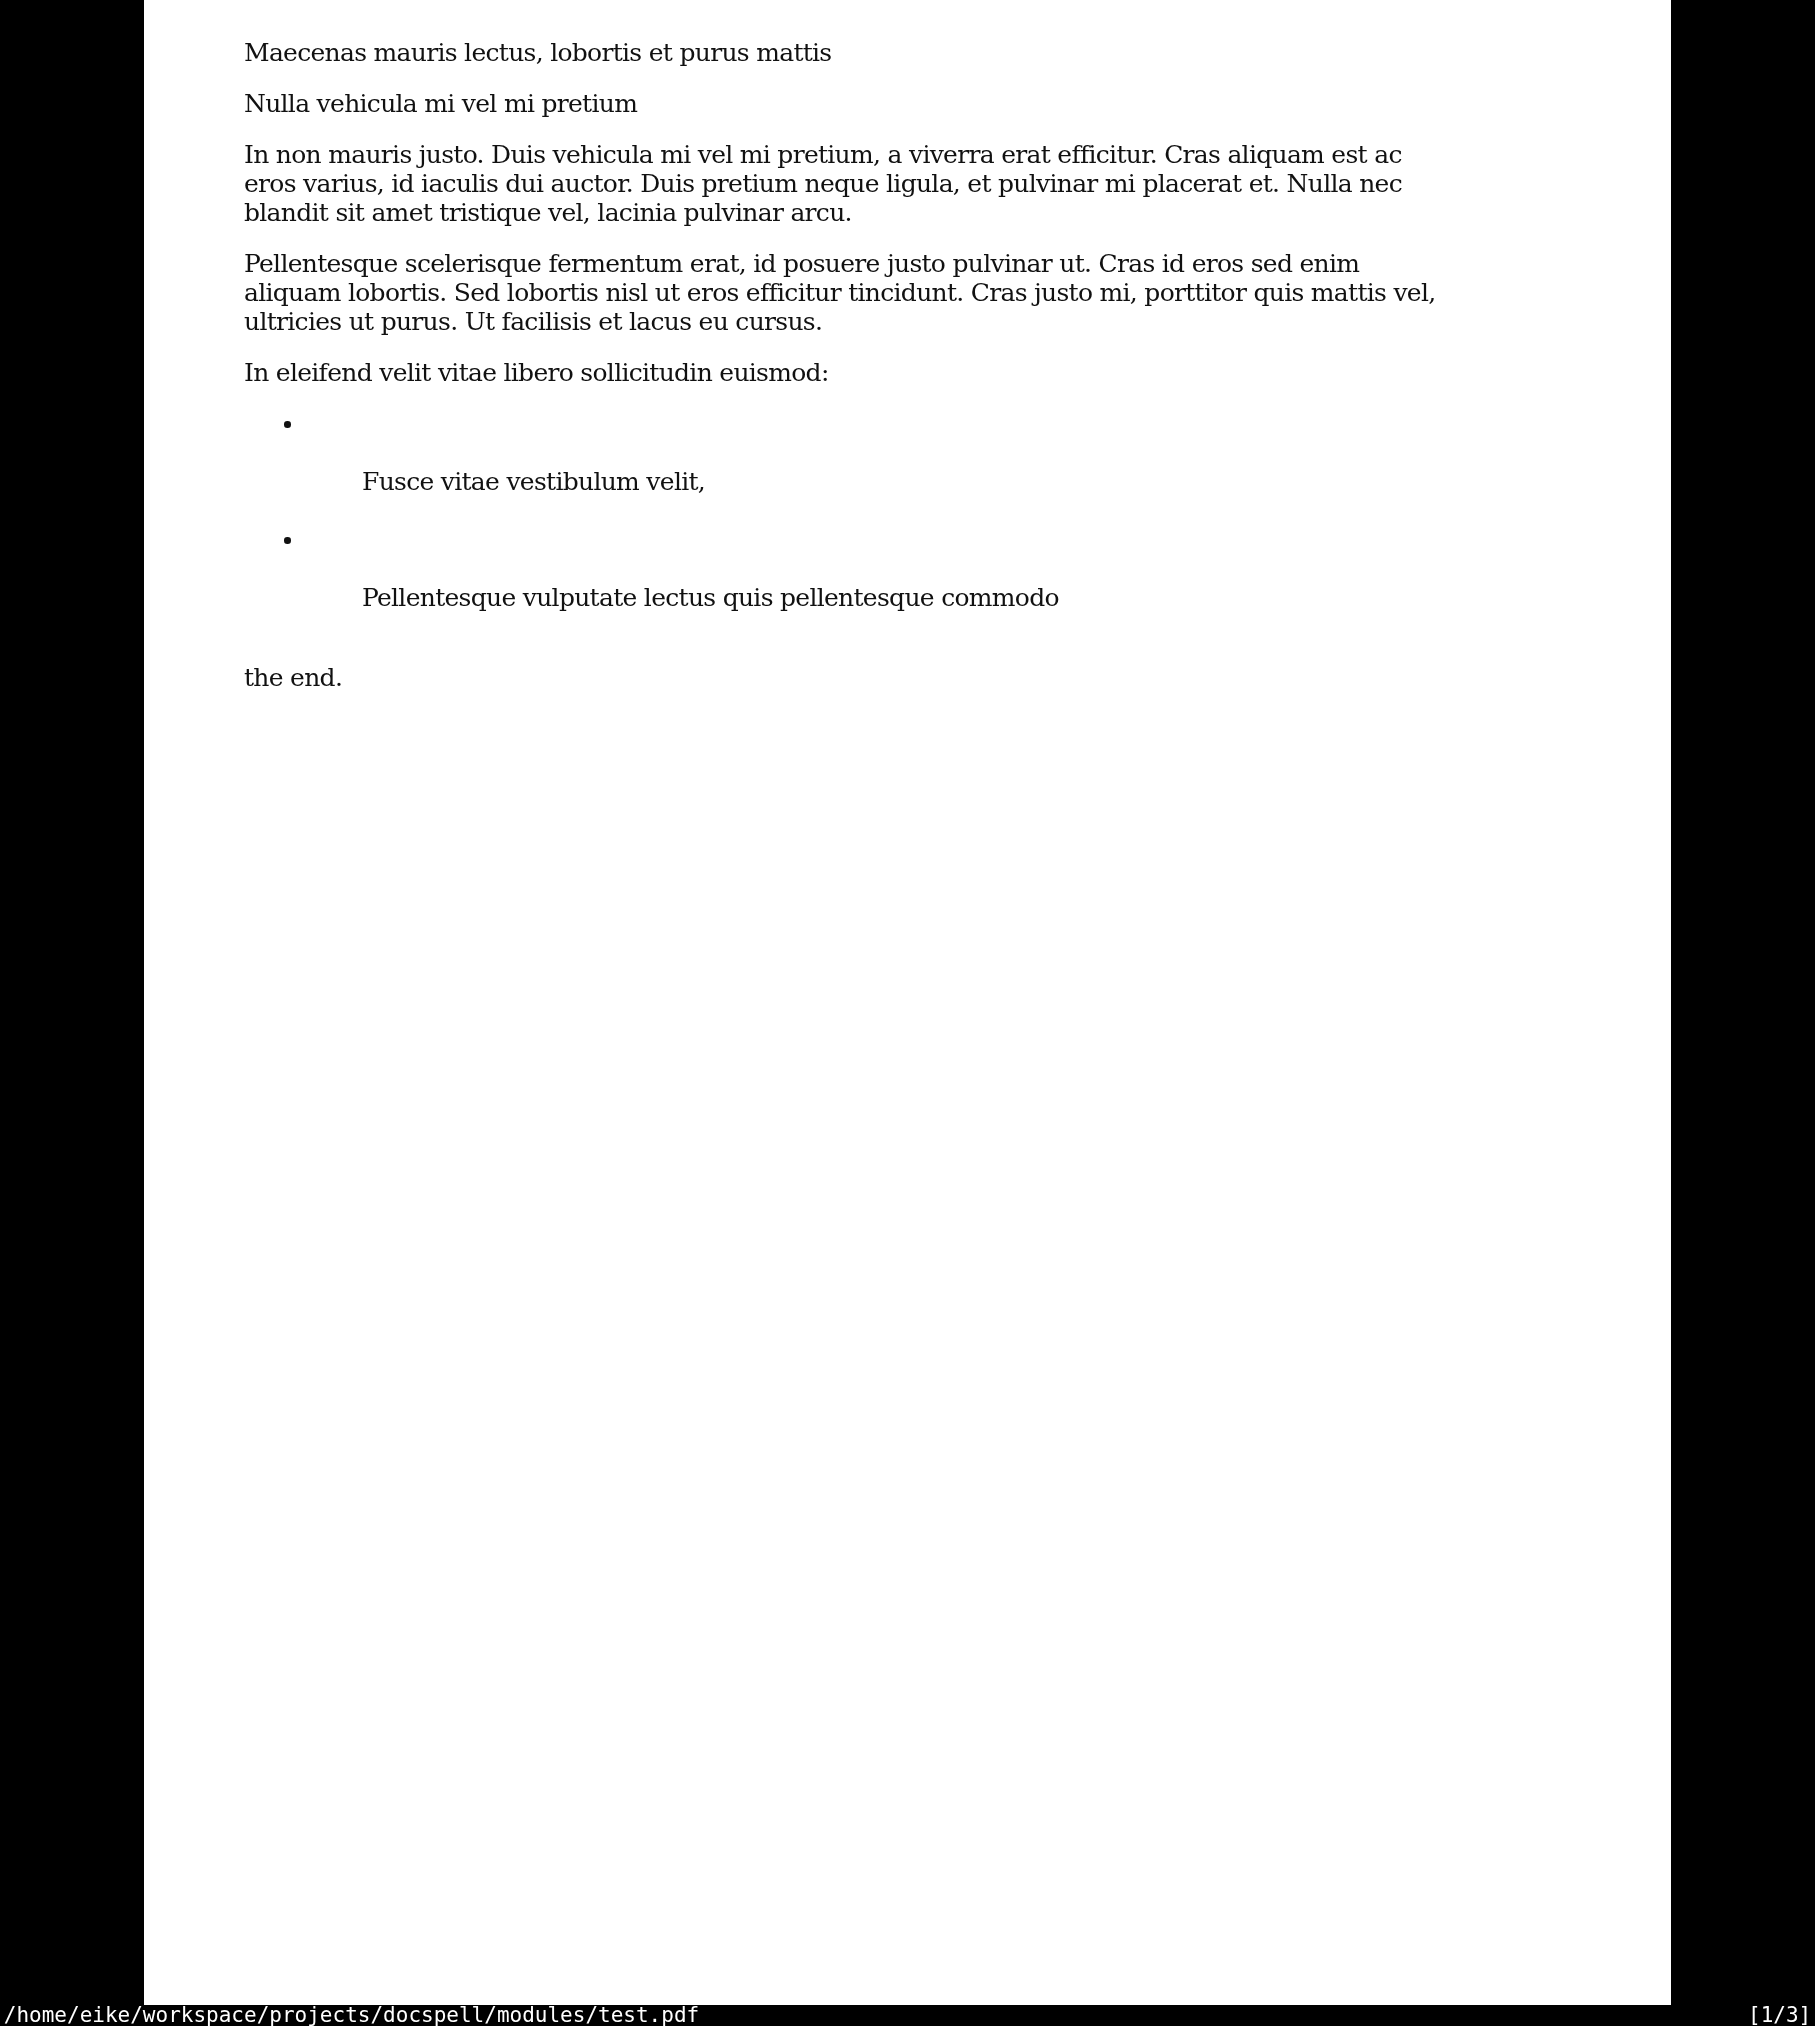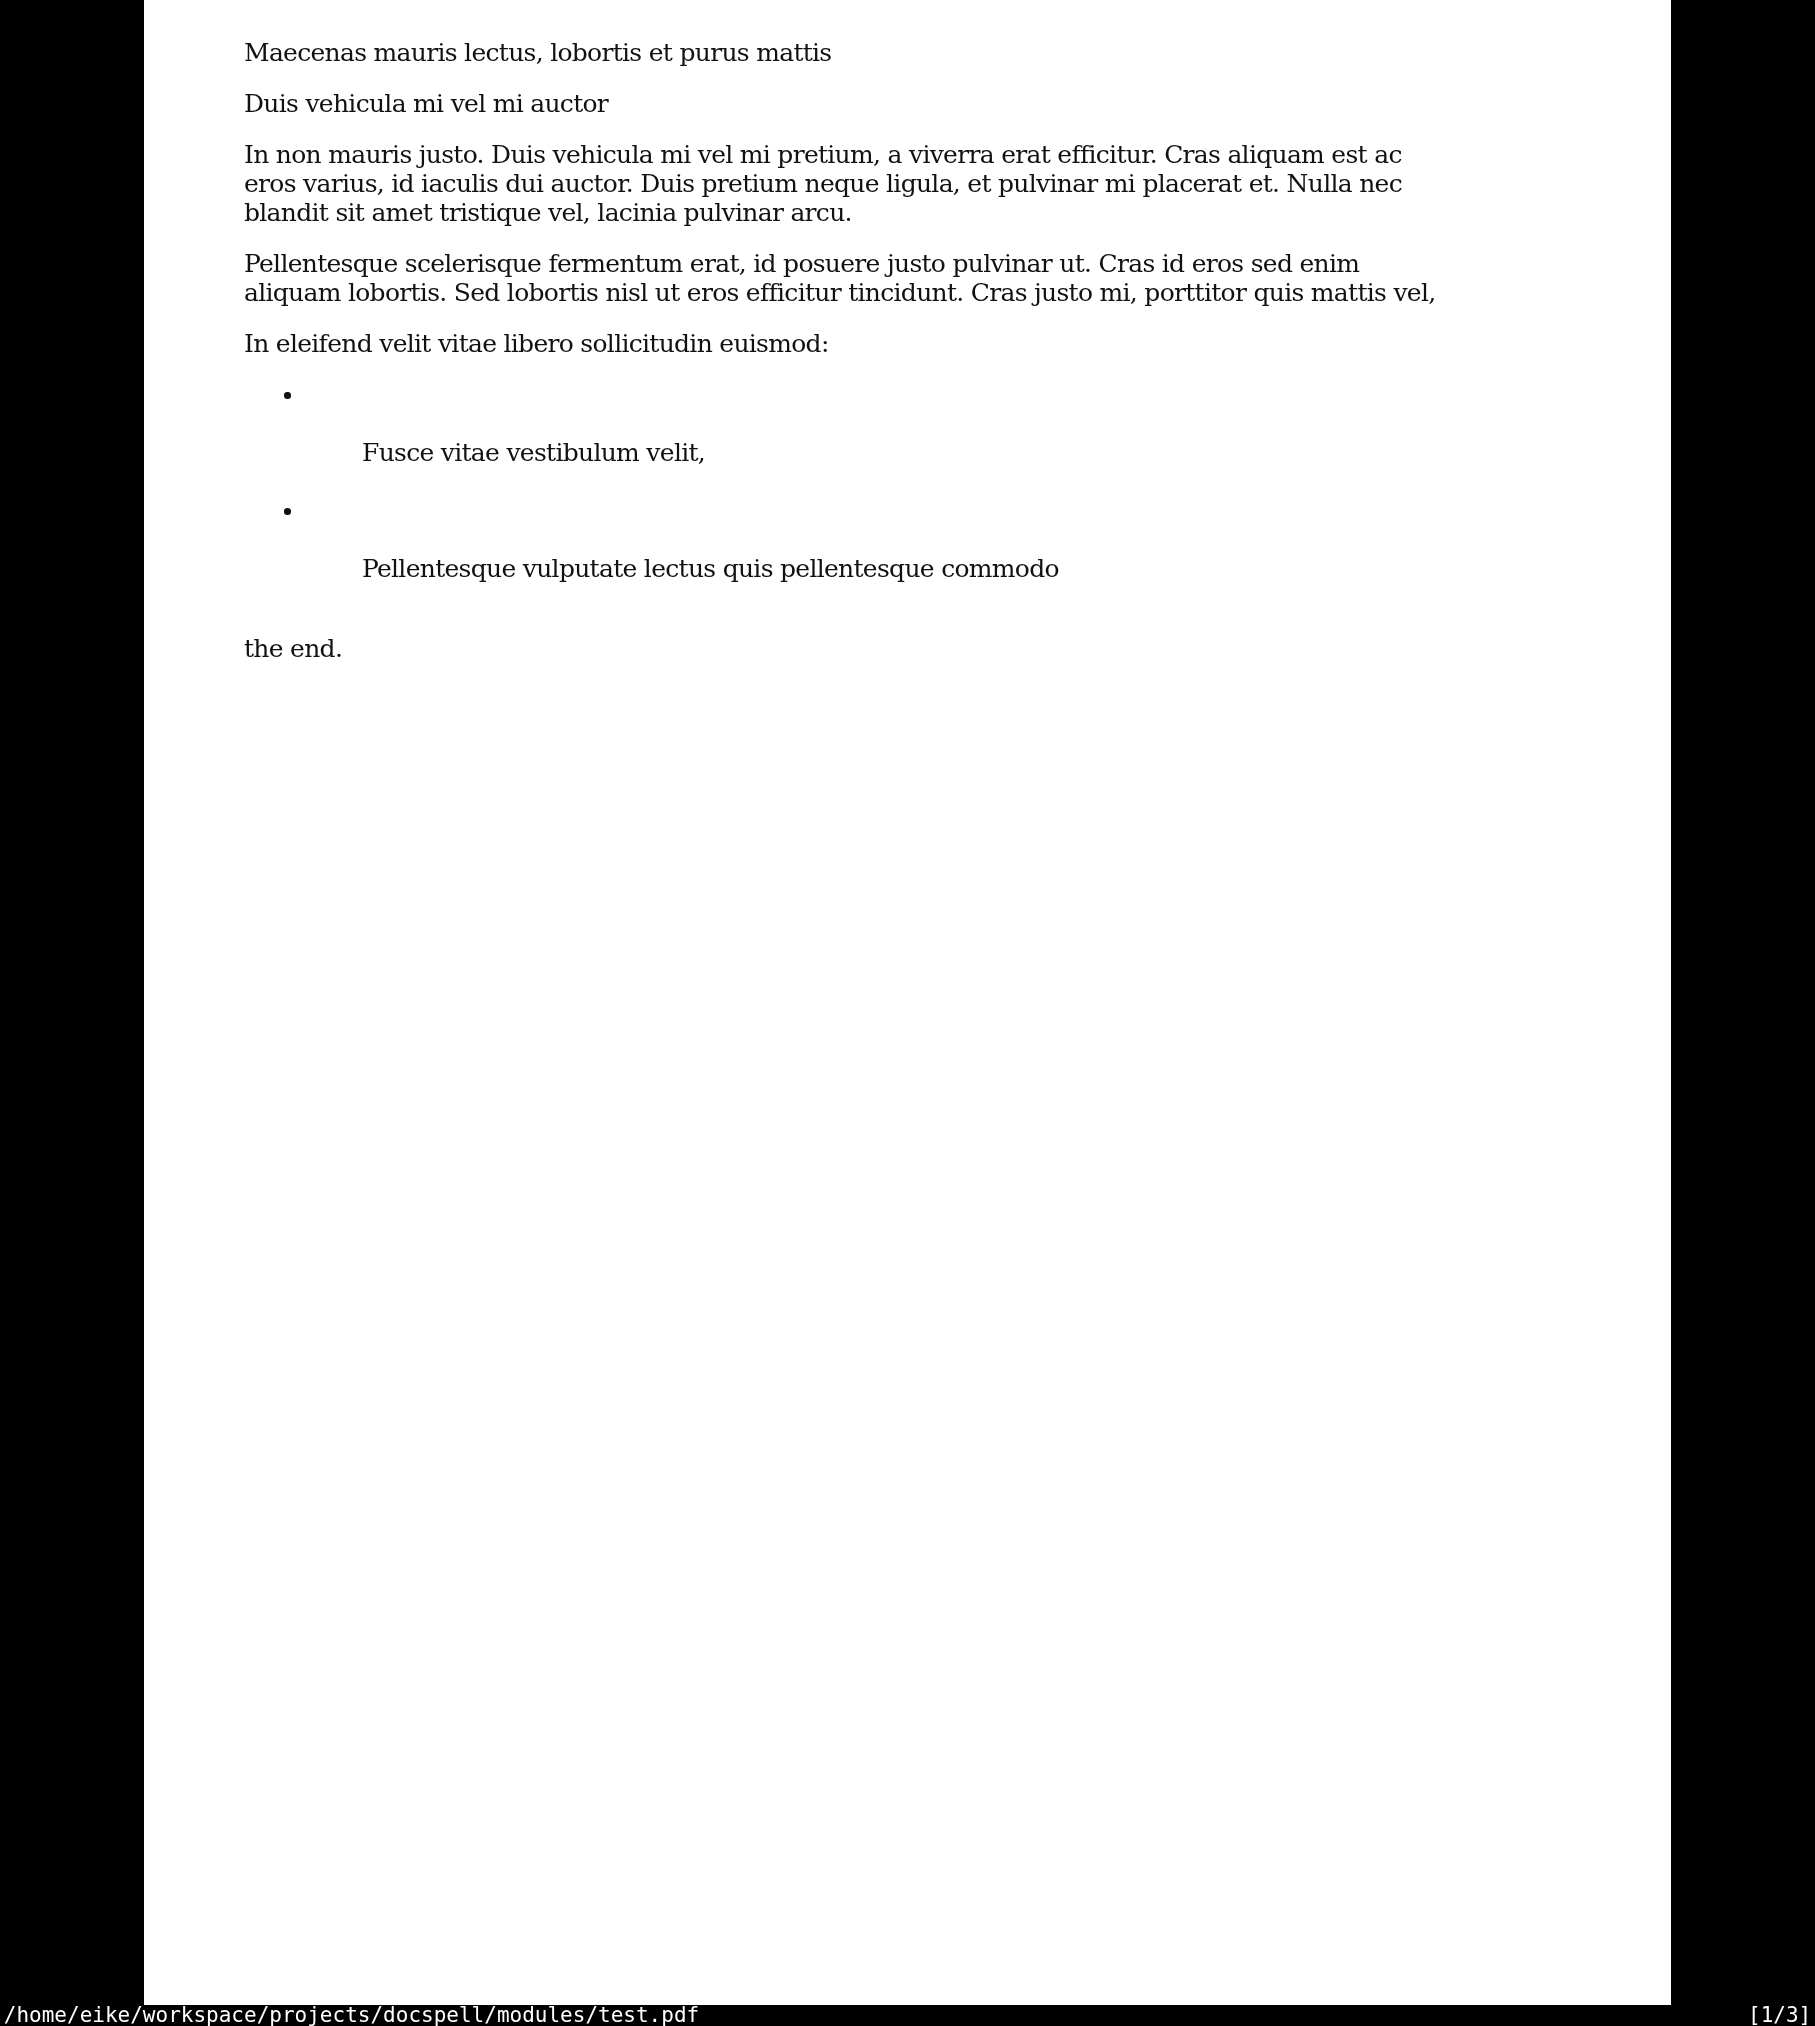--- a/index.html
+++ b/index.html
@@ -79,32 +79,33 @@
 <body>
 
 <div class="viewport">
   <div class="page">
 
     <div class="block">
       <div class="line">Maecenas mauris lectus, lobortis et purus mattis</div>
     </div>
 
     <div class="block">
-      <div class="line">Duis vehicula mi vel mi auctor</div>
+      <div class="line">Nulla vehicula mi vel mi pretium</div>
     </div>
 
     <div class="block">
       <div class="line">In non mauris justo. Duis vehicula mi vel mi pretium, a viverra erat efficitur. Cras aliquam est ac</div>
       <div class="line">eros varius, id iaculis dui auctor. Duis pretium neque ligula, et pulvinar mi placerat et. Nulla nec</div>
       <div class="line">blandit sit amet tristique vel, lacinia pulvinar arcu.</div>
     </div>
 
     <div class="block">
       <div class="line">Pellentesque scelerisque fermentum erat, id posuere justo pulvinar ut. Cras id eros sed enim</div>
       <div class="line">aliquam lobortis. Sed lobortis nisl ut eros efficitur tincidunt. Cras justo mi, porttitor quis mattis vel,</div>
+      <div class="line">ultricies ut purus. Ut facilisis et lacus eu cursus.</div>
     </div>
 
     <div class="block">
       <div class="line">In eleifend velit vitae libero sollicitudin euismod:</div>
     </div>
 
     <ul class="list">
       <li>
         <span class="bullet-dot"></span>
         <span>Fusce vitae vestibulum velit,</span>

